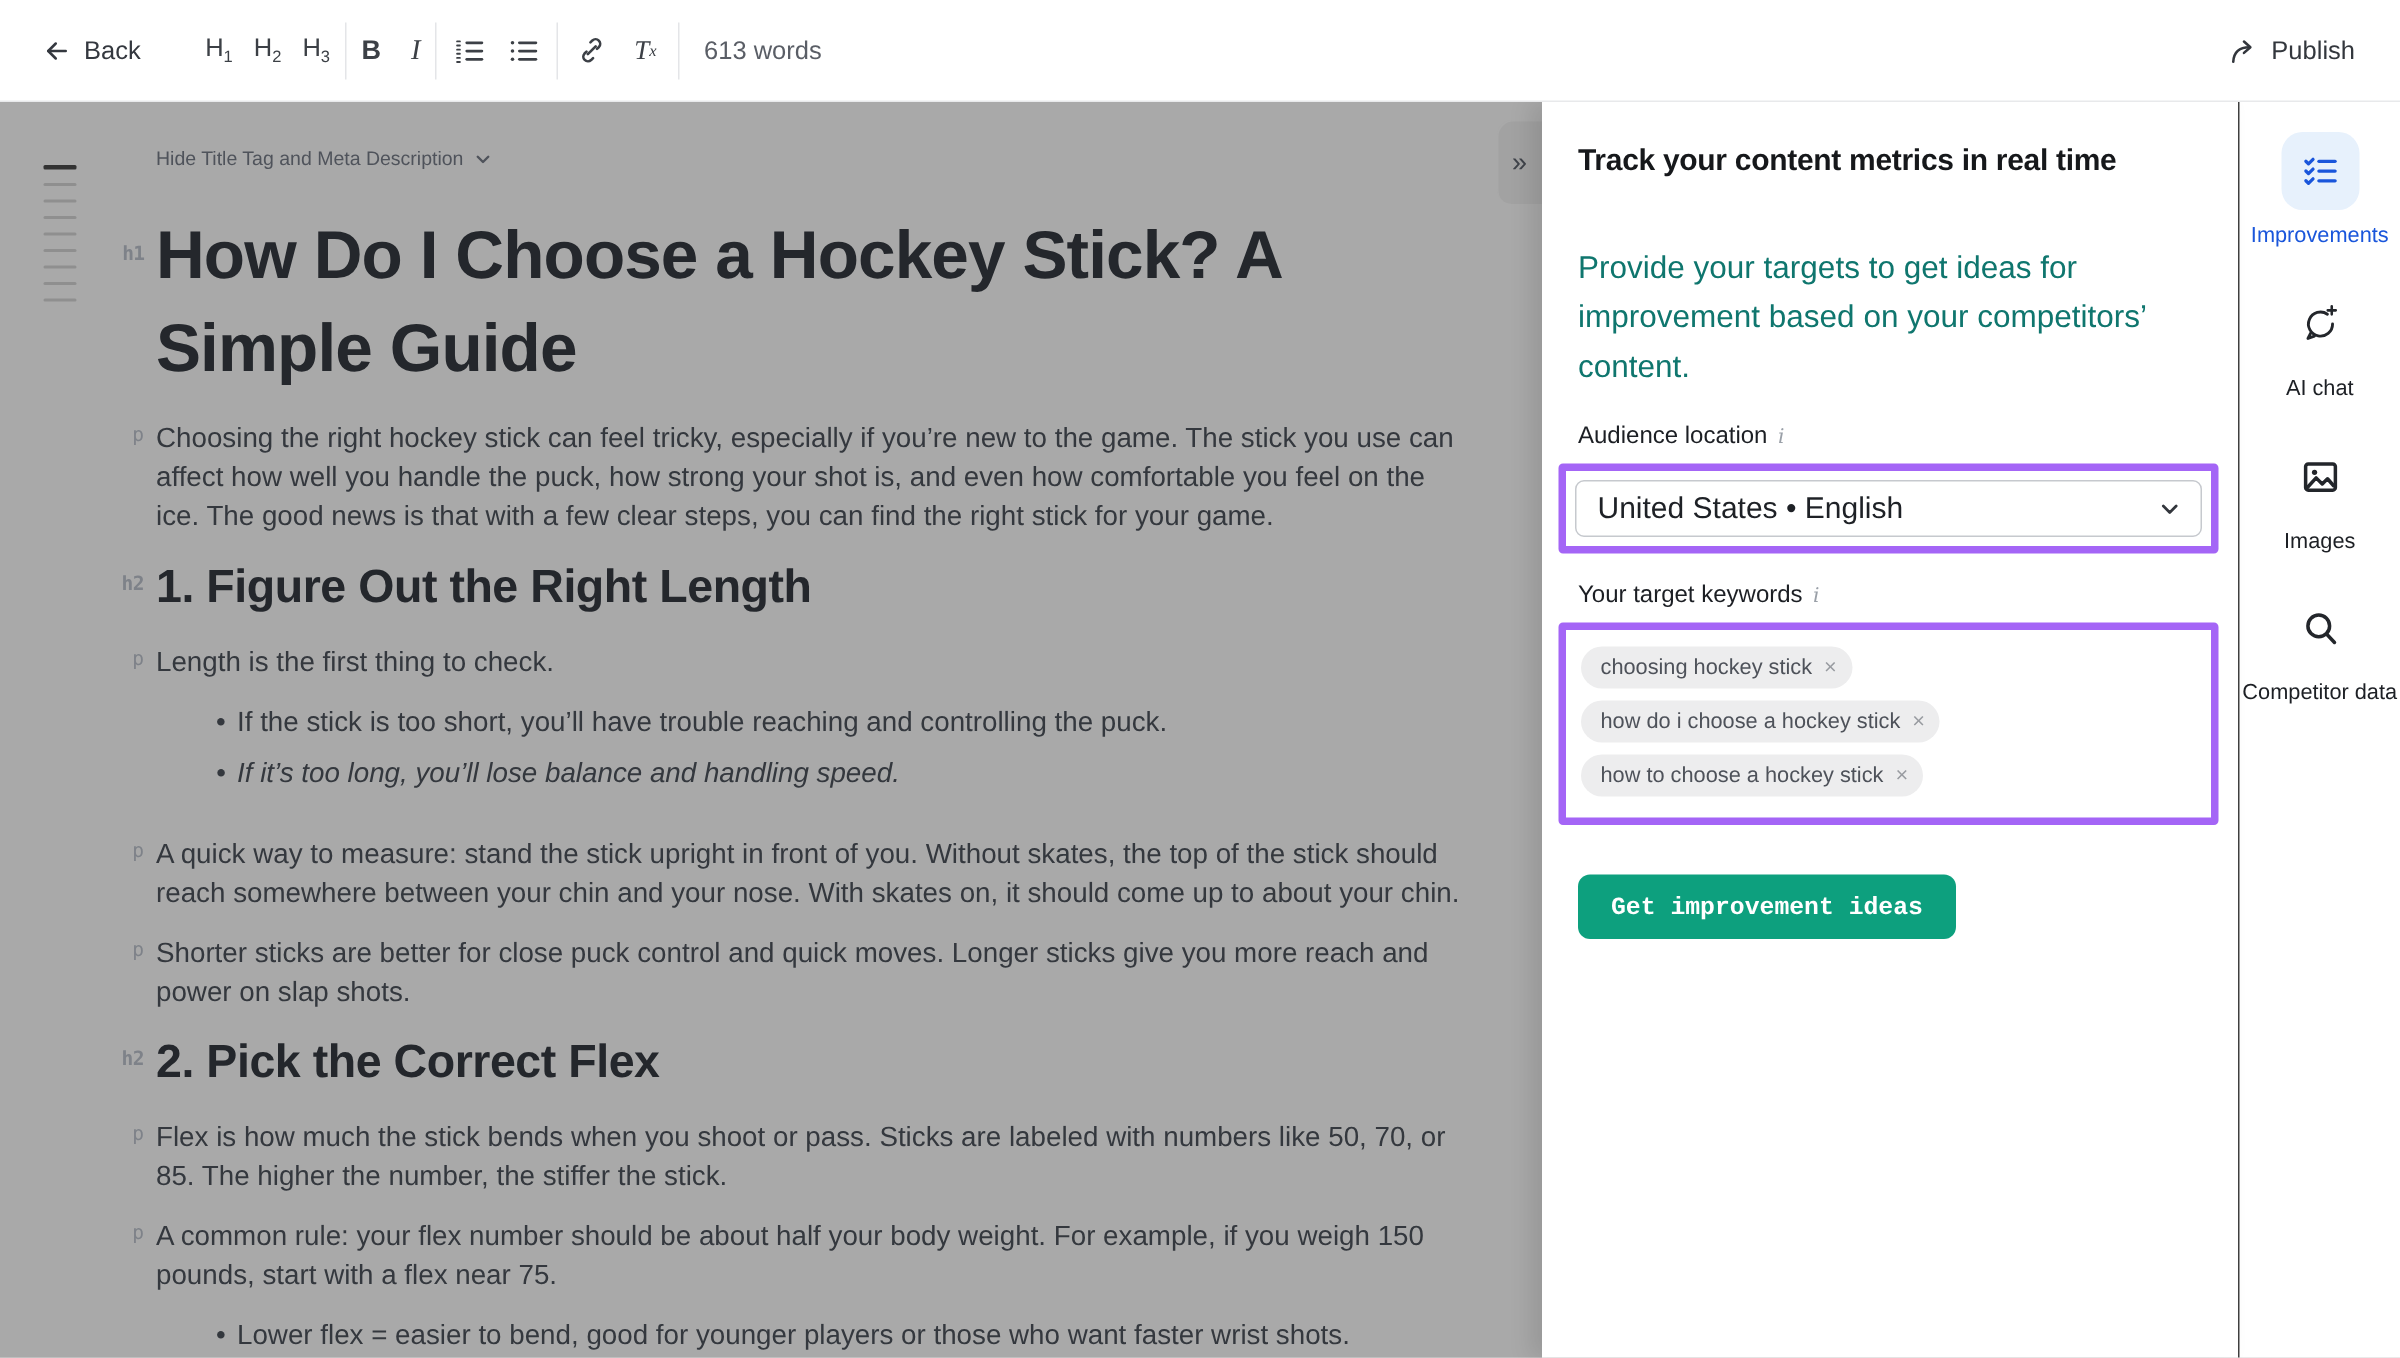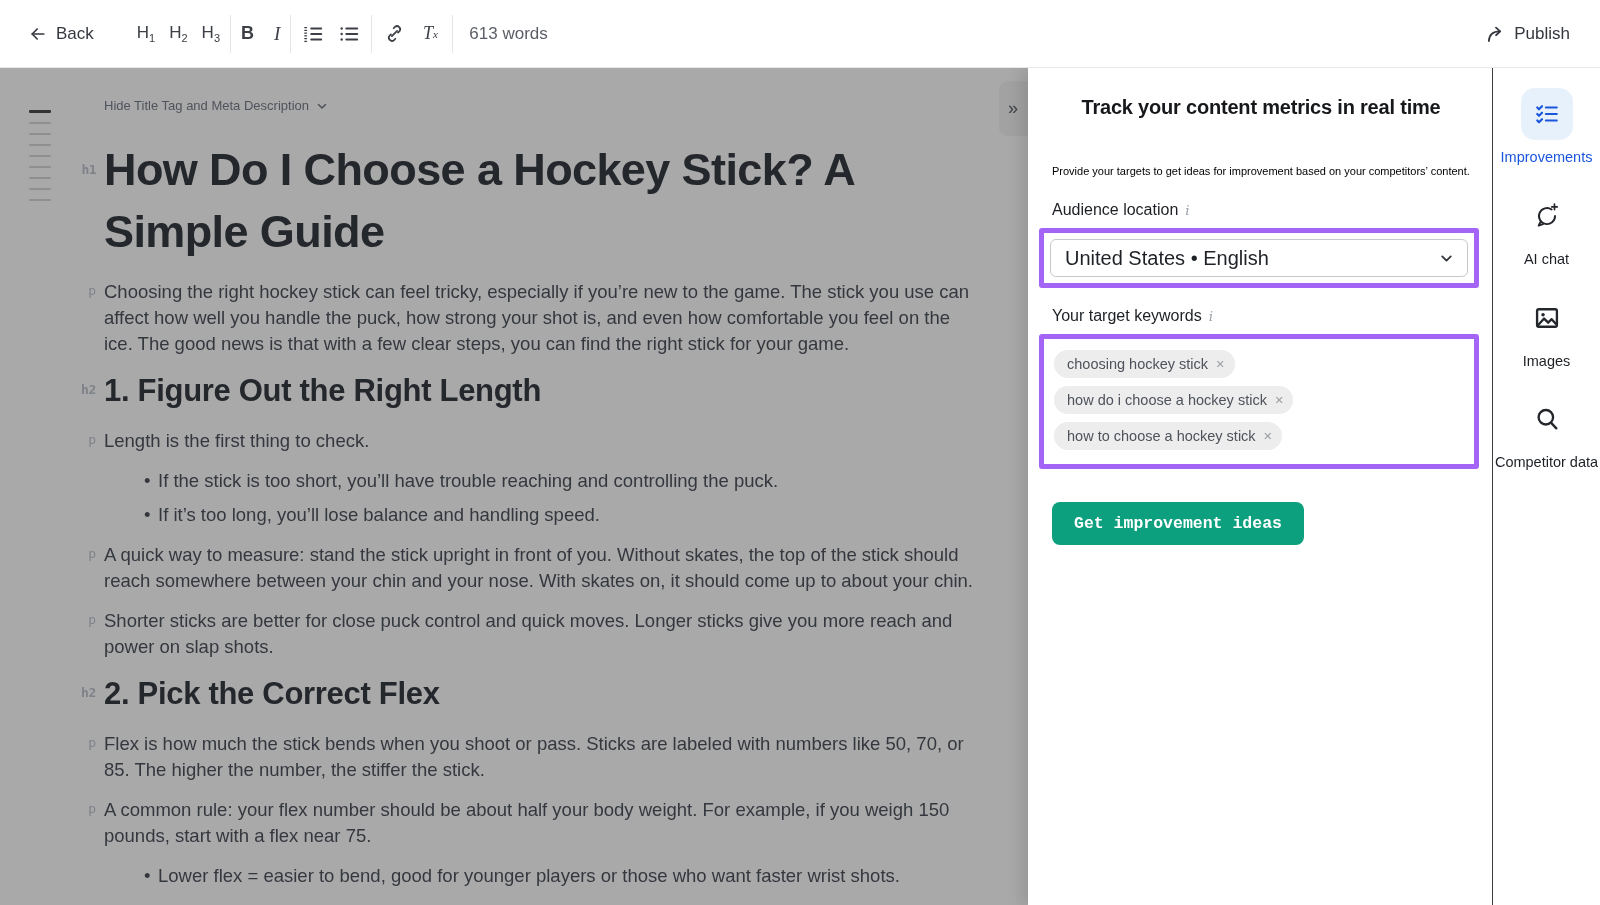--- a/index.html
+++ b/index.html
@@ -62,22 +62,22 @@
     display:flex; align-items:center; justify-content:center;
     color:#3f434a; font-size:18px; cursor:pointer;
     box-shadow: inset 1px 1px 0 rgba(255,255,255,0.08);
   }
 
   
   .panel {
     width:464px; flex:none; background:#fff; position:relative;
     padding:28px 22px 0 24px; box-shadow:-8px 0 14px rgba(0,0,0,0.10);
   }
-  .panel-title { font-size:20px; font-weight:700; color:#16181b; letter-spacing:-0.2px; margin-bottom:17px;text-align:center; }
-  .panel-desc { font-size:11px; color:#000000; line-height:1.56; margin-bottom:21px;margin-top:44px; }
+  .panel-title { font-size:20px; font-weight:700; color:#16181b; letter-spacing:-0.2px; margin-bottom:17px; }
+  .panel-desc { font-size:21px; color:#0f766e; line-height:1.56; margin-bottom:21px;margin-top:44px; }
   .field-label { font-size:16px; color:#1c1f24; margin-bottom:9px; display:flex; align-items:baseline; gap:7px; }
   .info-i { font-family:"DejaVu Serif", serif; font-style:italic; font-size:13.5px; color:#9aa0a8; cursor:pointer; }
   .highlight { border:5px solid var(--purple); border-radius:3px; padding:6px; margin:0 -9px 19px -13px; }
   .select {
     height:38px; border:1px solid #c6c9ce; border-radius:6px; background:#fff;
     display:flex; align-items:center; justify-content:space-between;
     padding:0 13px 0 14px; font-size:20px; color:#1e2126; cursor:pointer;
   }
   .tags { display:flex; flex-direction:column; align-items:flex-start; gap:8px; padding:5px 4px 8px 4px; }
   .tag {
@@ -216,21 +216,21 @@
               <path d="M2.5 4.5L6 8l3.5-3.5"></path>
             </svg>
         </span>
       </div>
 
       <div class="blk h1t"><span class="marker">h1</span><span>How Do I Choose a Hockey Stick? A Simple Guide</span></div>
       <div class="blk para"><span class="marker">p</span><span>Choosing the right hockey stick can feel tricky, especially if you’re new to the game. The stick you use can affect how well you handle the puck, how strong your shot is, and even how comfortable you feel on the ice. The good news is that with a few clear steps, you can find the right stick for your game.</span></div>
       <div class="blk h2t"><span class="marker">h2</span><span>1. Figure Out the Right Length</span></div>
       <div class="blk para"><span class="marker">p</span><span>Length is the first thing to check.</span></div>
       <div class="blk bullet"><span>If the stick is too short, you’ll have trouble reaching and controlling the puck.</span></div>
-      <div class="blk bullet" style="margin-bottom:14px;"><span>If it’s too long, you’ll lose balance and handling speed.</span></div>
+      <div class="blk bullet" style="margin-bottom:28px;font-style:italic;"><span>If it’s too long, you’ll lose balance and handling speed.</span></div>
       <div class="blk para"><span class="marker">p</span><span>A quick way to measure: stand the stick upright in front of you. Without skates, the top of the stick should reach somewhere between your chin and your nose. With skates on, it should come up to about your chin.</span></div>
       <div class="blk para"><span class="marker">p</span><span>Shorter sticks are better for close puck control and quick moves. Longer sticks give you more reach and power on slap shots.</span></div>
       <div class="blk h2t"><span class="marker">h2</span><span>2. Pick the Correct Flex</span></div>
       <div class="blk para"><span class="marker">p</span><span>Flex is how much the stick bends when you shoot or pass. Sticks are labeled with numbers like 50, 70, or 85. The higher the number, the stiffer the stick.</span></div>
       <div class="blk para"><span class="marker">p</span><span>A common rule: your flex number should be about half your body weight. For example, if you weigh 150 pounds, start with a flex near 75.</span></div>
       <div class="blk bullet"><span>Lower flex = easier to bend, good for younger players or those who want faster wrist shots.</span></div>
     </div>
 
     <div class="collapse-tab">
       <span>»</span>

